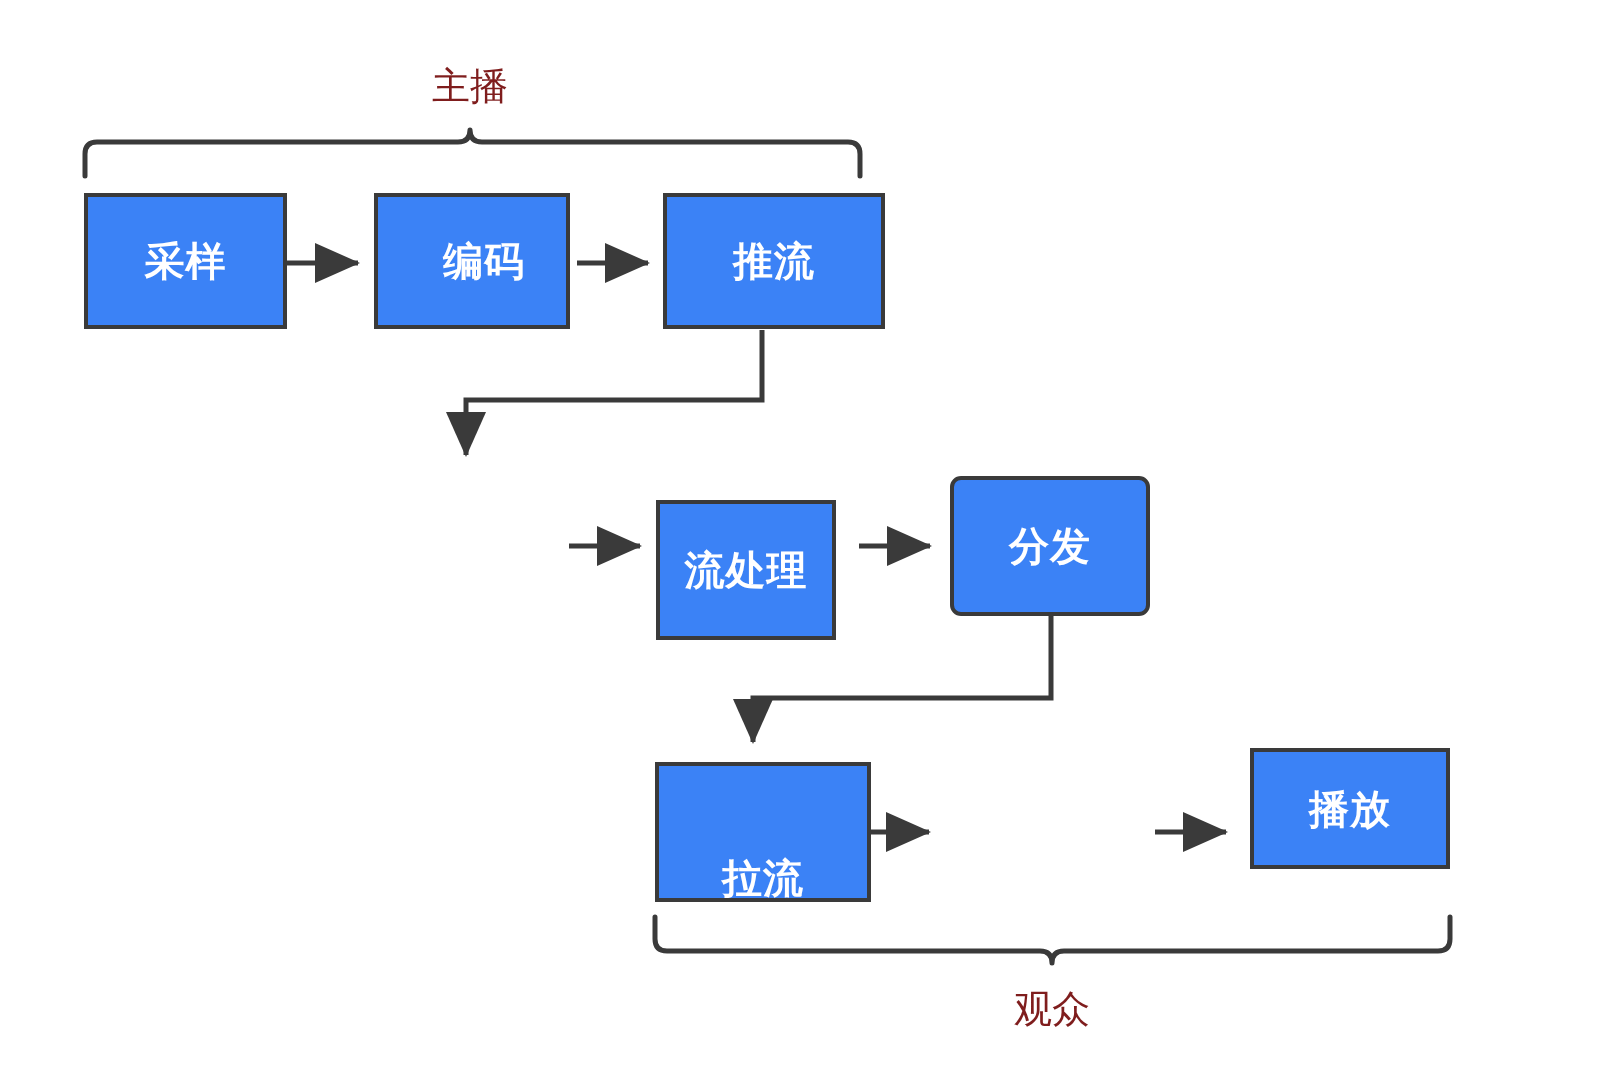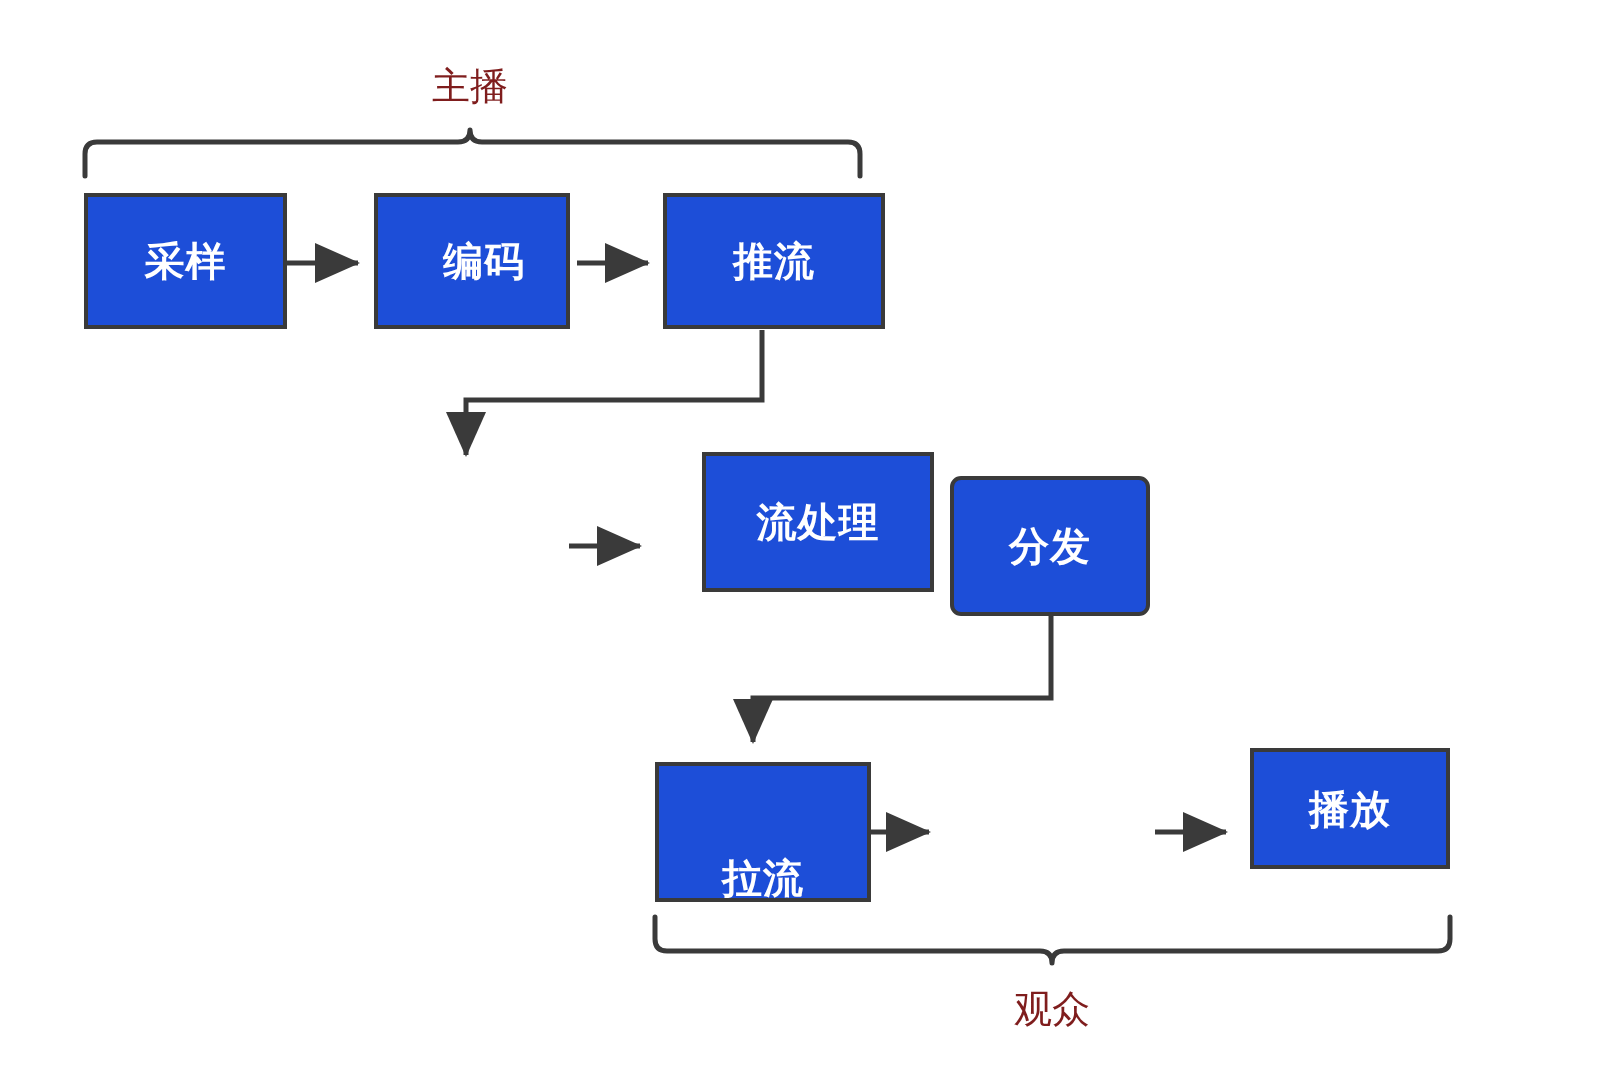--- a/index.html
+++ b/index.html
@@ -21,21 +21,21 @@
   #diagram-svg {
     position: absolute;
     left: 0;
     top: 0;
     width: 1597px;
     height: 1087px;
   }
   .node-box {
     position: absolute;
     box-sizing: border-box;
-    background: #1d4ed8;
+    background: #3b82f6;
     border: 4px solid #3a3a3a;
     display: flex;
     align-items: center;
     justify-content: center;
   }
   .node-label {
     color: #ffffff;
     font-size: 40px;
     font-weight: bold;
     letter-spacing: 1px;
@@ -111,21 +111,21 @@
   <div class="node-box" style="left:84px; top:193px; width:203px; height:136px;">
     <span class="node-label">采样</span>
   </div>
   <div class="node-box" style="left:374px; top:193px; width:196px; height:136px;padding-left:24px;">
     <span class="node-label">编码</span>
   </div>
   <div class="node-box" style="left:663px; top:193px; width:222px; height:136px;">
     <span class="node-label">推流</span>
   </div>
 
-  <div class="node-box" style="left:656px; top:452px; width:232px; height:140px;margin-left:46px;">
+  <div class="node-box" style="left:656px; top:500px; width:180px; height:140px;">
     <span class="node-label">流处理</span>
   </div>
   <div class="node-box" style="left:950px; top:476px; width:200px; height:140px;border-radius:11px;">
     <span class="node-label">分发</span>
   </div>
 
   <div class="node-box" style="left:655px; top:762px; width:216px; height:140px;align-items:flex-end;">
     <span class="node-label">拉流</span>
   </div>
   <div class="node-box" style="left:1250px; top:748px; width:200px; height:121px;">

